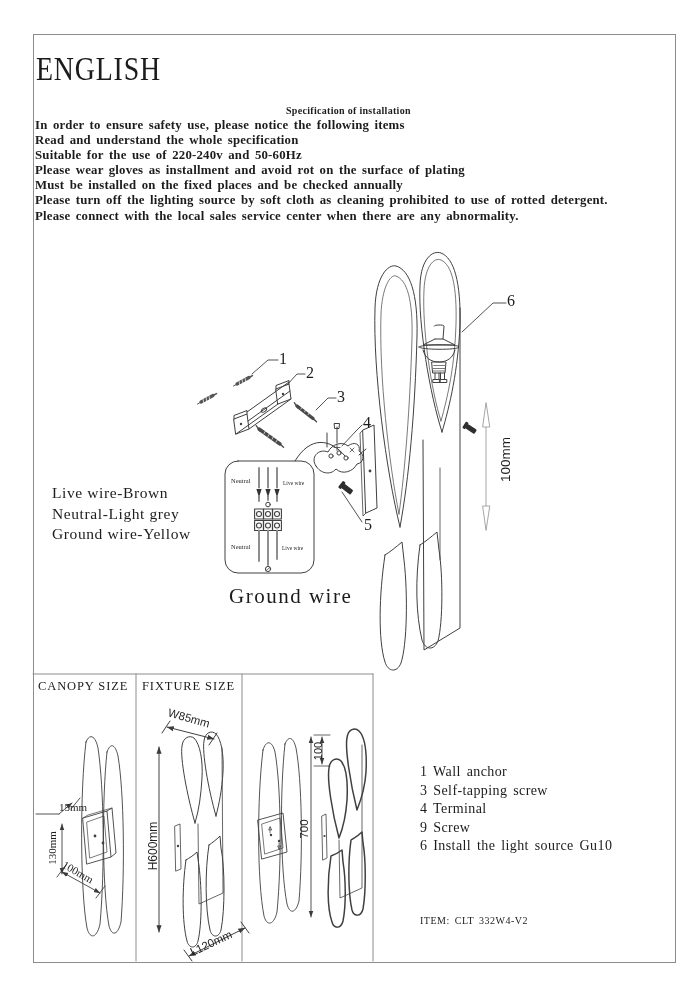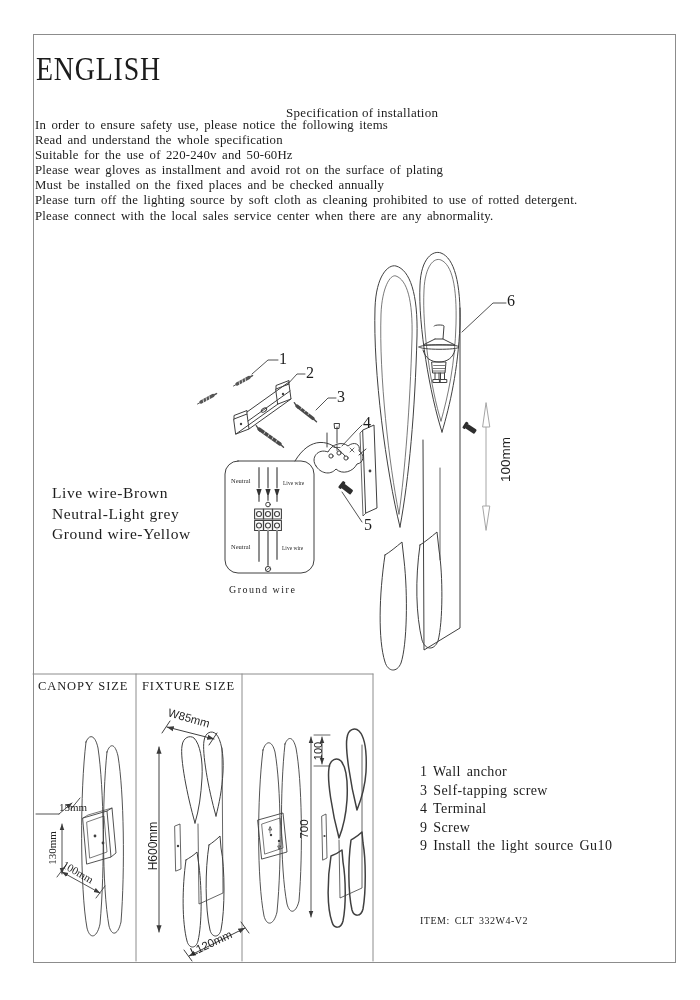--- a/index.html
+++ b/index.html
@@ -2,26 +2,26 @@
 <html><head>
 <meta charset="utf-8">
 <style>
   html,body{margin:0;padding:0;background:#fff;}
   .page{position:relative;width:700px;height:1000px;background:#ffffff;
         font-family:"Liberation Serif",serif;color:#1c1c1c;overflow:hidden;}
   .frame{position:absolute;left:33px;top:34px;width:641px;height:927px;
          border:1px solid #8c8c8c;}
   .t{position:absolute;white-space:nowrap;}
   .title{font-size:34px;letter-spacing:1px;transform:scaleX(.82);transform-origin:left top;}
-  .spec{font-size:13px;letter-spacing:.3px;}
+  .spec{font-size:10px;letter-spacing:.3px;font-weight:bold;}
   .body-lines{position:absolute;left:35px;top:118px;font-size:12.8px;
-              line-height:15.1px;letter-spacing:.2px;word-spacing:2px;}
+              line-height:15.1px;letter-spacing:.2px;word-spacing:2px;font-weight:bold;}
   .wirelist{position:absolute;left:52px;top:483px;font-size:15.5px;
             line-height:20.6px;letter-spacing:.6px;}
-  .gcap{font-size:10px;letter-spacing:1.5px;}
+  .gcap{font-size:21px;letter-spacing:1.5px;}
   .boxtitle{font-size:12.5px;letter-spacing:.9px;}
   .num{font-size:16px;}
   .tiny{font-size:6.5px;letter-spacing:0;color:#2a2a2a;}
   .tiny2{font-size:5.5px;letter-spacing:0;color:#2a2a2a;}
   .dim{position:absolute;white-space:nowrap;text-align:center;
        font-family:"Liberation Sans",sans-serif;color:#1f1f1f;}
   .dimserif{font-family:"Liberation Serif",serif;}
   .plist{position:absolute;left:420px;top:763px;font-size:14px;
          line-height:18.6px;letter-spacing:.4px;word-spacing:2px;}
   .itemcode{font-size:10px;letter-spacing:.5px;word-spacing:2px;}
@@ -282,18 +282,18 @@
   <div class="dim" style="left:186px;top:937px;width:50px;font-size:11.5px;transform:rotate(-25deg);">L120mm</div>
 
   <div class="dim" style="left:303px;top:745px;width:30px;font-size:11px;transform:rotate(-90deg);">100</div>
   <div class="dim" style="left:289px;top:823px;width:30px;font-size:11.5px;transform:rotate(-90deg);">700</div>
 
   <div class="plist">
     <div>1 Wall anchor</div>
     <div>3 Self-tapping screw</div>
     <div>4 Terminal</div>
     <div>9 Screw</div>
-    <div>9 Install the light source Gu10</div>
+    <div>6 Install the light source Gu10</div>
   </div>
 
   <div class="t itemcode" style="left:420px;top:915px;">ITEM: CLT 332W4-V2</div>
 
 </div>
 
 </body></html>

